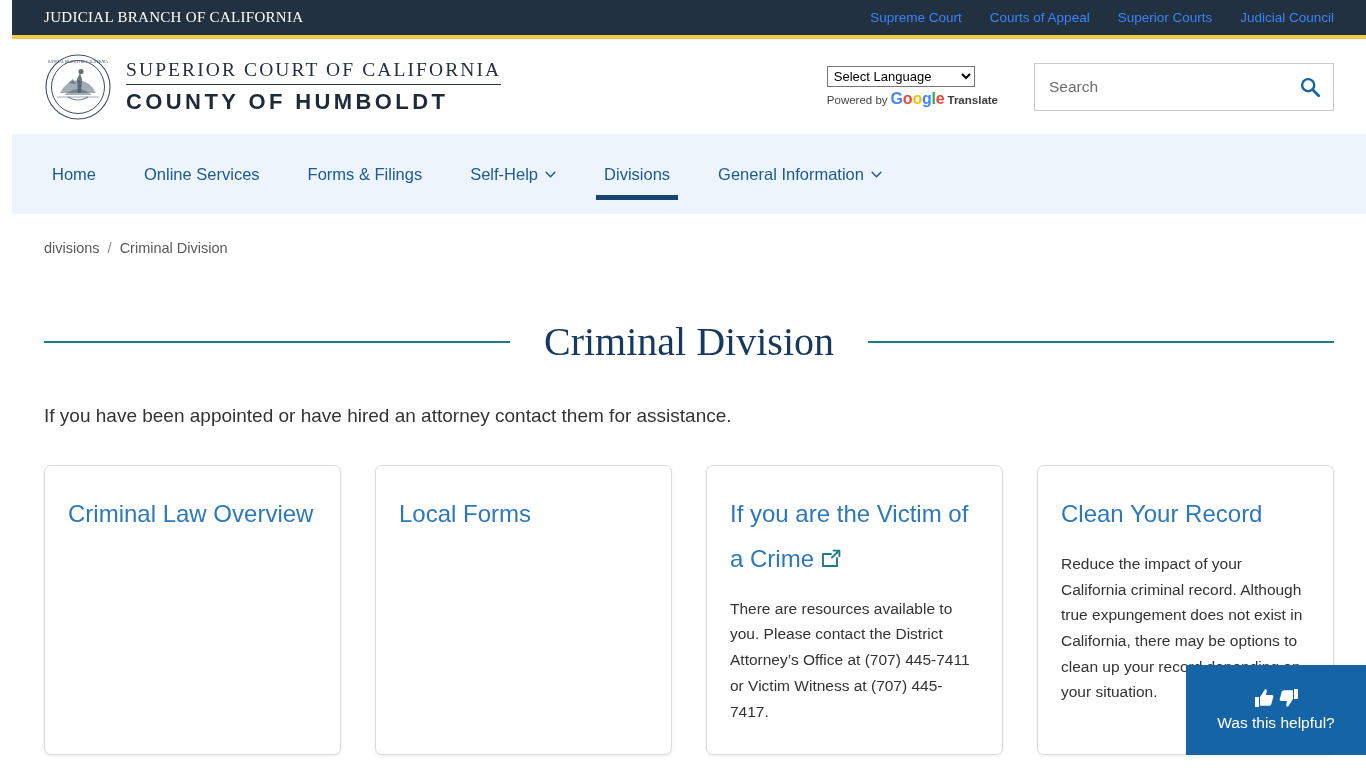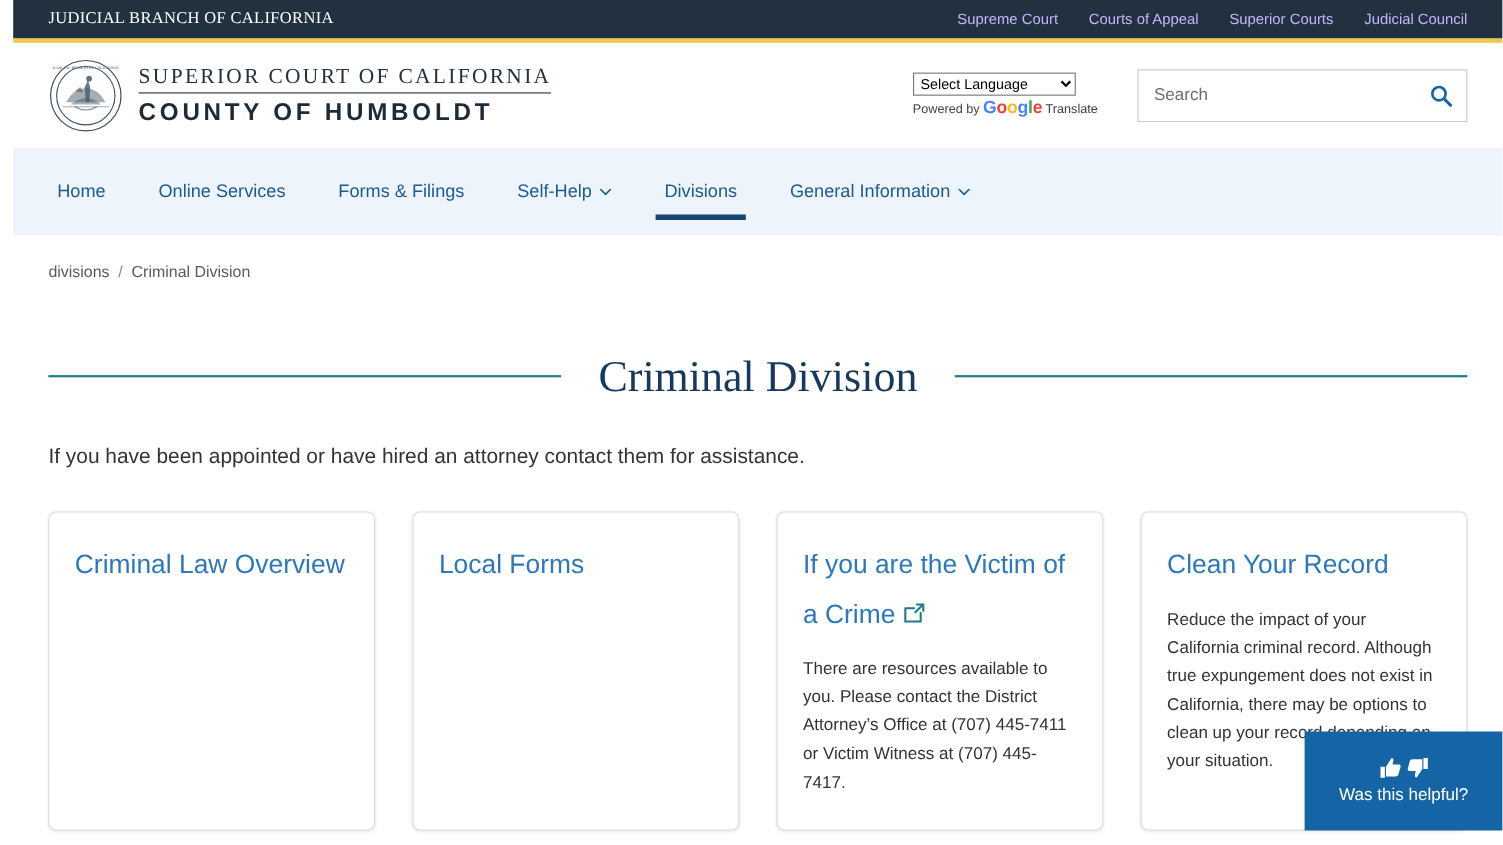--- a/index.html
+++ b/index.html
@@ -20,21 +20,21 @@
     padding: 0 32px;
   }
   .topbar-brand {
     color: #ffffff;
     font-family: "Liberation Serif", serif;
     font-size: 15px;
     letter-spacing: .3px;
   }
   .topbar-links { display: flex; align-items: center; gap: 28px; }
   .topbar-links a {
-    color: #c4b5fd;
+    color: #3b82f6;
     font-size: 13.5px;
     text-decoration: none;
     white-space: nowrap;
   }
   .gold-rule { height: 4px; background: #f0c94b; }
 
   
   .masthead {
     height: 95px;
     background: #ffffff;
@@ -86,21 +86,21 @@
     margin-top: 3px;
     font-size: 11.5px;
     color: #444;
     display: flex;
     align-items: baseline;
     gap: 3px;
     white-space: nowrap;
   }
   .powered .g-logo { font-weight: bold; font-size: 16px; letter-spacing: -.2px; }
   .g-b { color: #4285F4; } .g-r { color: #EA4335; } .g-y { color: #FBBC05; } .g-g { color: #34A853; }
-  .powered .translate-word { font-weight: normal; color: #3c3c3c; text-align: right; }
+  .powered .translate-word { font-weight: bold; color: #3c3c3c; text-align: right; }
 
   .searchbox {
     width: 300px; height: 48px;
     border: 1px solid #c9c9c9;
     display: flex; align-items: center;
     padding: 0 12px 0 14px;
     background: #fff;
   }
   .searchbox input {
     flex: 1; border: none; outline: none;

